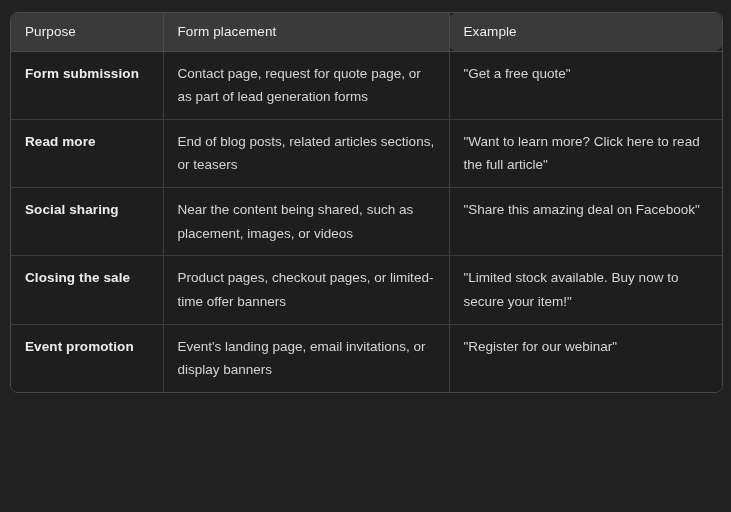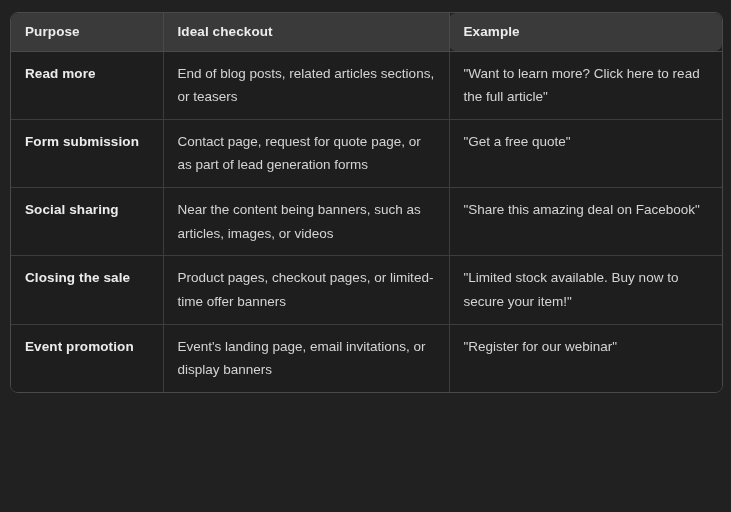--- a/index.html
+++ b/index.html
@@ -39,21 +39,21 @@
     background: #1e1e1e;
   }
 
   table.cta-table col.c1 { width: 152px; }
   table.cta-table col.c2 { width: 286px; }
   table.cta-table col.c3 { width: 273px; }
 
   table.cta-table thead th {
     background: #3a3a3a;
     color: #ececec;
-    font-weight: bold;
+    font-weight: normal;
     font-size: 13.5px;
     text-align: left;
     padding: 9px 12px 9px 14px;
     border-right: 1px solid #4a4a4a;
     border-bottom: 1px solid #4a4a4a;
     line-height: 1.45;
     vertical-align: middle;
     letter-spacing: 0.1px;
   }
   table.cta-table thead th:last-child {
@@ -100,38 +100,38 @@
   <div class="table-wrap">
     <table class="cta-table">
       <colgroup>
         <col class="c1">
         <col class="c2">
         <col class="c3">
       </colgroup>
       <thead>
         <tr>
           <th>Purpose</th>
-          <th>Ideal checkout</th>
+          <th>Form placement</th>
           <th>Example</th>
         </tr>
       </thead>
       <tbody>
+        <tr data-row="0">
+          <td class="purpose-cell">Form submission</td>
+          <td>Contact page, request for quote page, or as part of lead generation forms</td>
+          <td>"Get a free quote"</td>
+        </tr>
         <tr data-row="1">
           <td class="purpose-cell">Read more</td>
           <td>End of blog posts, related articles sections, or teasers</td>
           <td>"Want to learn more? Click here to read the full article"</td>
         </tr>
-        <tr data-row="0">
-          <td class="purpose-cell">Form submission</td>
-          <td>Contact page, request for quote page, or as part of lead generation forms</td>
-          <td>"Get a free quote"</td>
-        </tr>
         <tr data-row="3">
           <td class="purpose-cell">Social sharing</td>
-          <td>Near the content being banners, such as articles, images, or videos</td>
+          <td>Near the content being shared, such as placement, images, or videos</td>
           <td>"Share this amazing deal on Facebook"</td>
         </tr>
         <tr data-row="5">
           <td class="purpose-cell">Closing the sale</td>
           <td>Product pages, checkout pages, or limited-time offer banners</td>
           <td>"Limited stock available. Buy now to secure your item!"</td>
         </tr>
         <tr data-row="6">
           <td class="purpose-cell">Event promotion</td>
           <td>Event's landing page, email invitations, or display banners</td>

